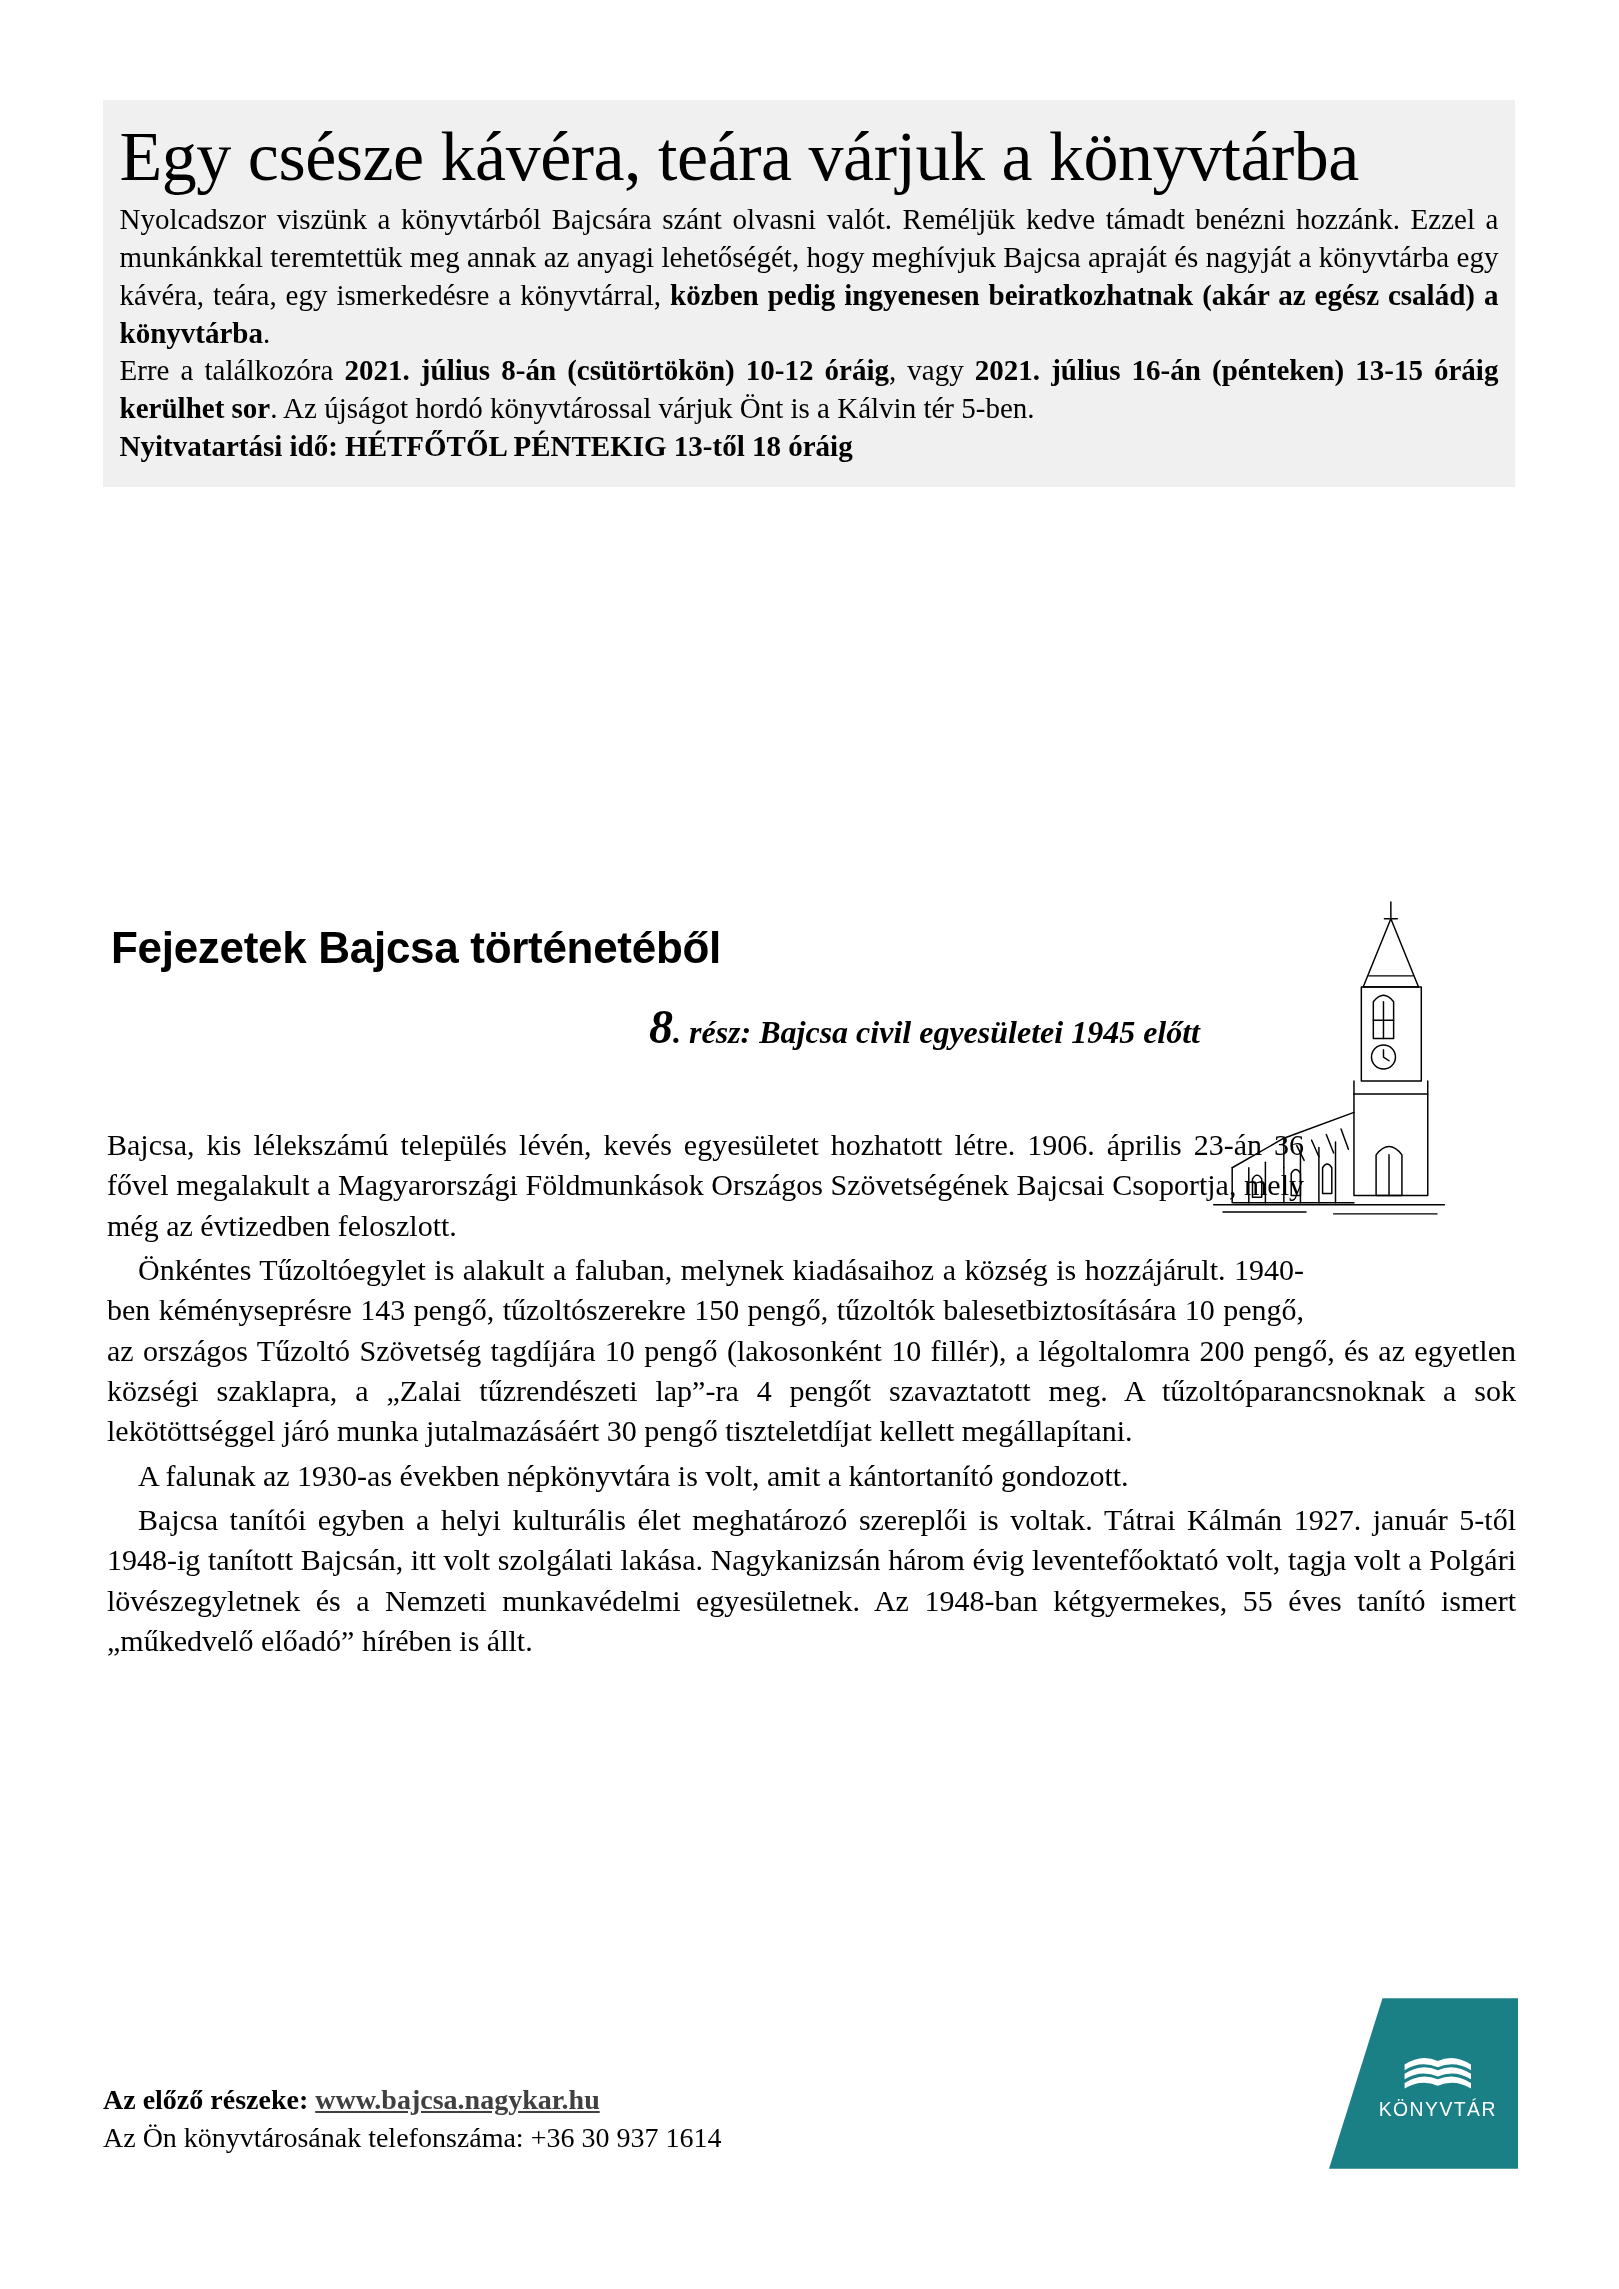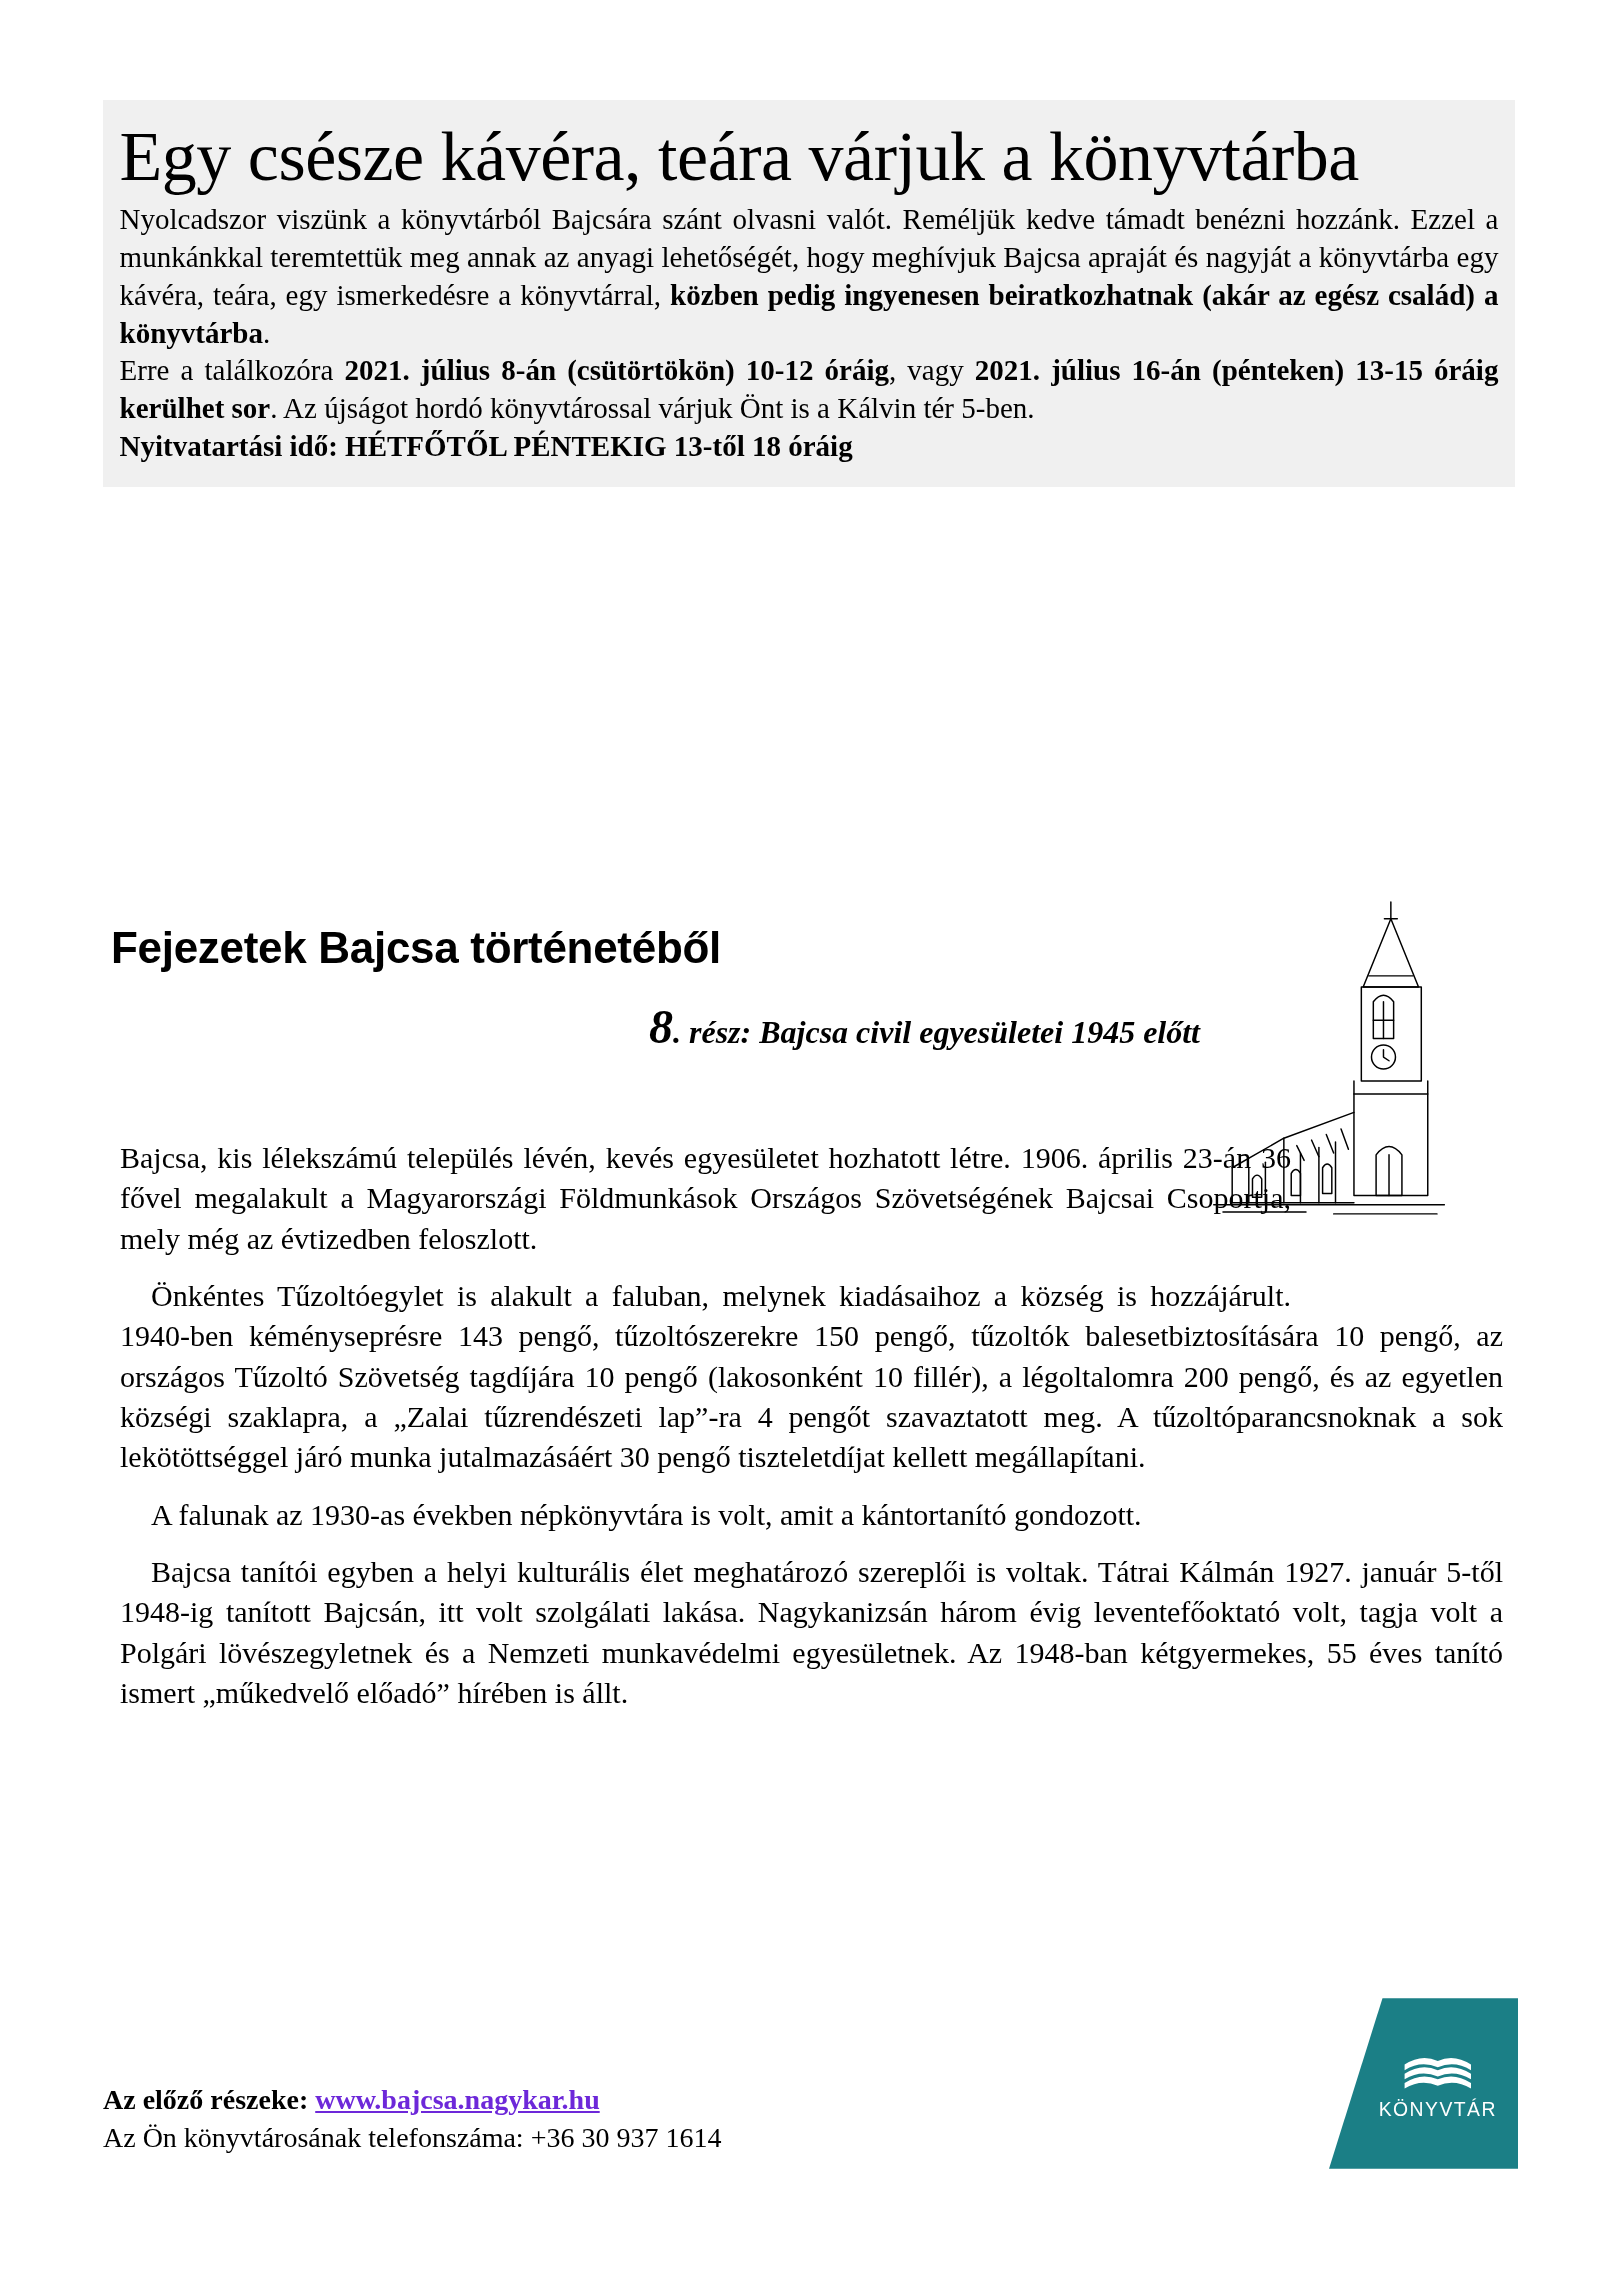--- a/index.html
+++ b/index.html
@@ -94,21 +94,21 @@
   
   .article {
     position: absolute;
     left: 103px;
     top: 1121px;
     width: 1417px;
     font-size: 30px;
     line-height: 1.345;
     text-align: justify;
   }
-  .article p { margin: 17px; }
+  .article p { margin: 4px; }
   .article p.indent { text-indent: 31px; }
   
   .float-spacer {
     float: right;
     width: 212px;
     height: 166px;
     shape-outside: none;
   }
 
   
@@ -116,21 +116,21 @@
     position: absolute;
     left: 103px;
     top: 2081px;
     width: 1108px;
     font-size: 28px;
     line-height: 1.34;
   }
   .footer .line1 { font-weight: bold; }
   .footer .line1 a, .footer .url {
     text-decoration: underline;
-    color: #6d28d9;
+    color: #404040;
     font-weight: bold;
   }
   .footer .line2 { font-weight: normal; }
 
   
   .logo {
     position: absolute;
     left: 1329px;
     top: 1998px;
     width: 189px;

